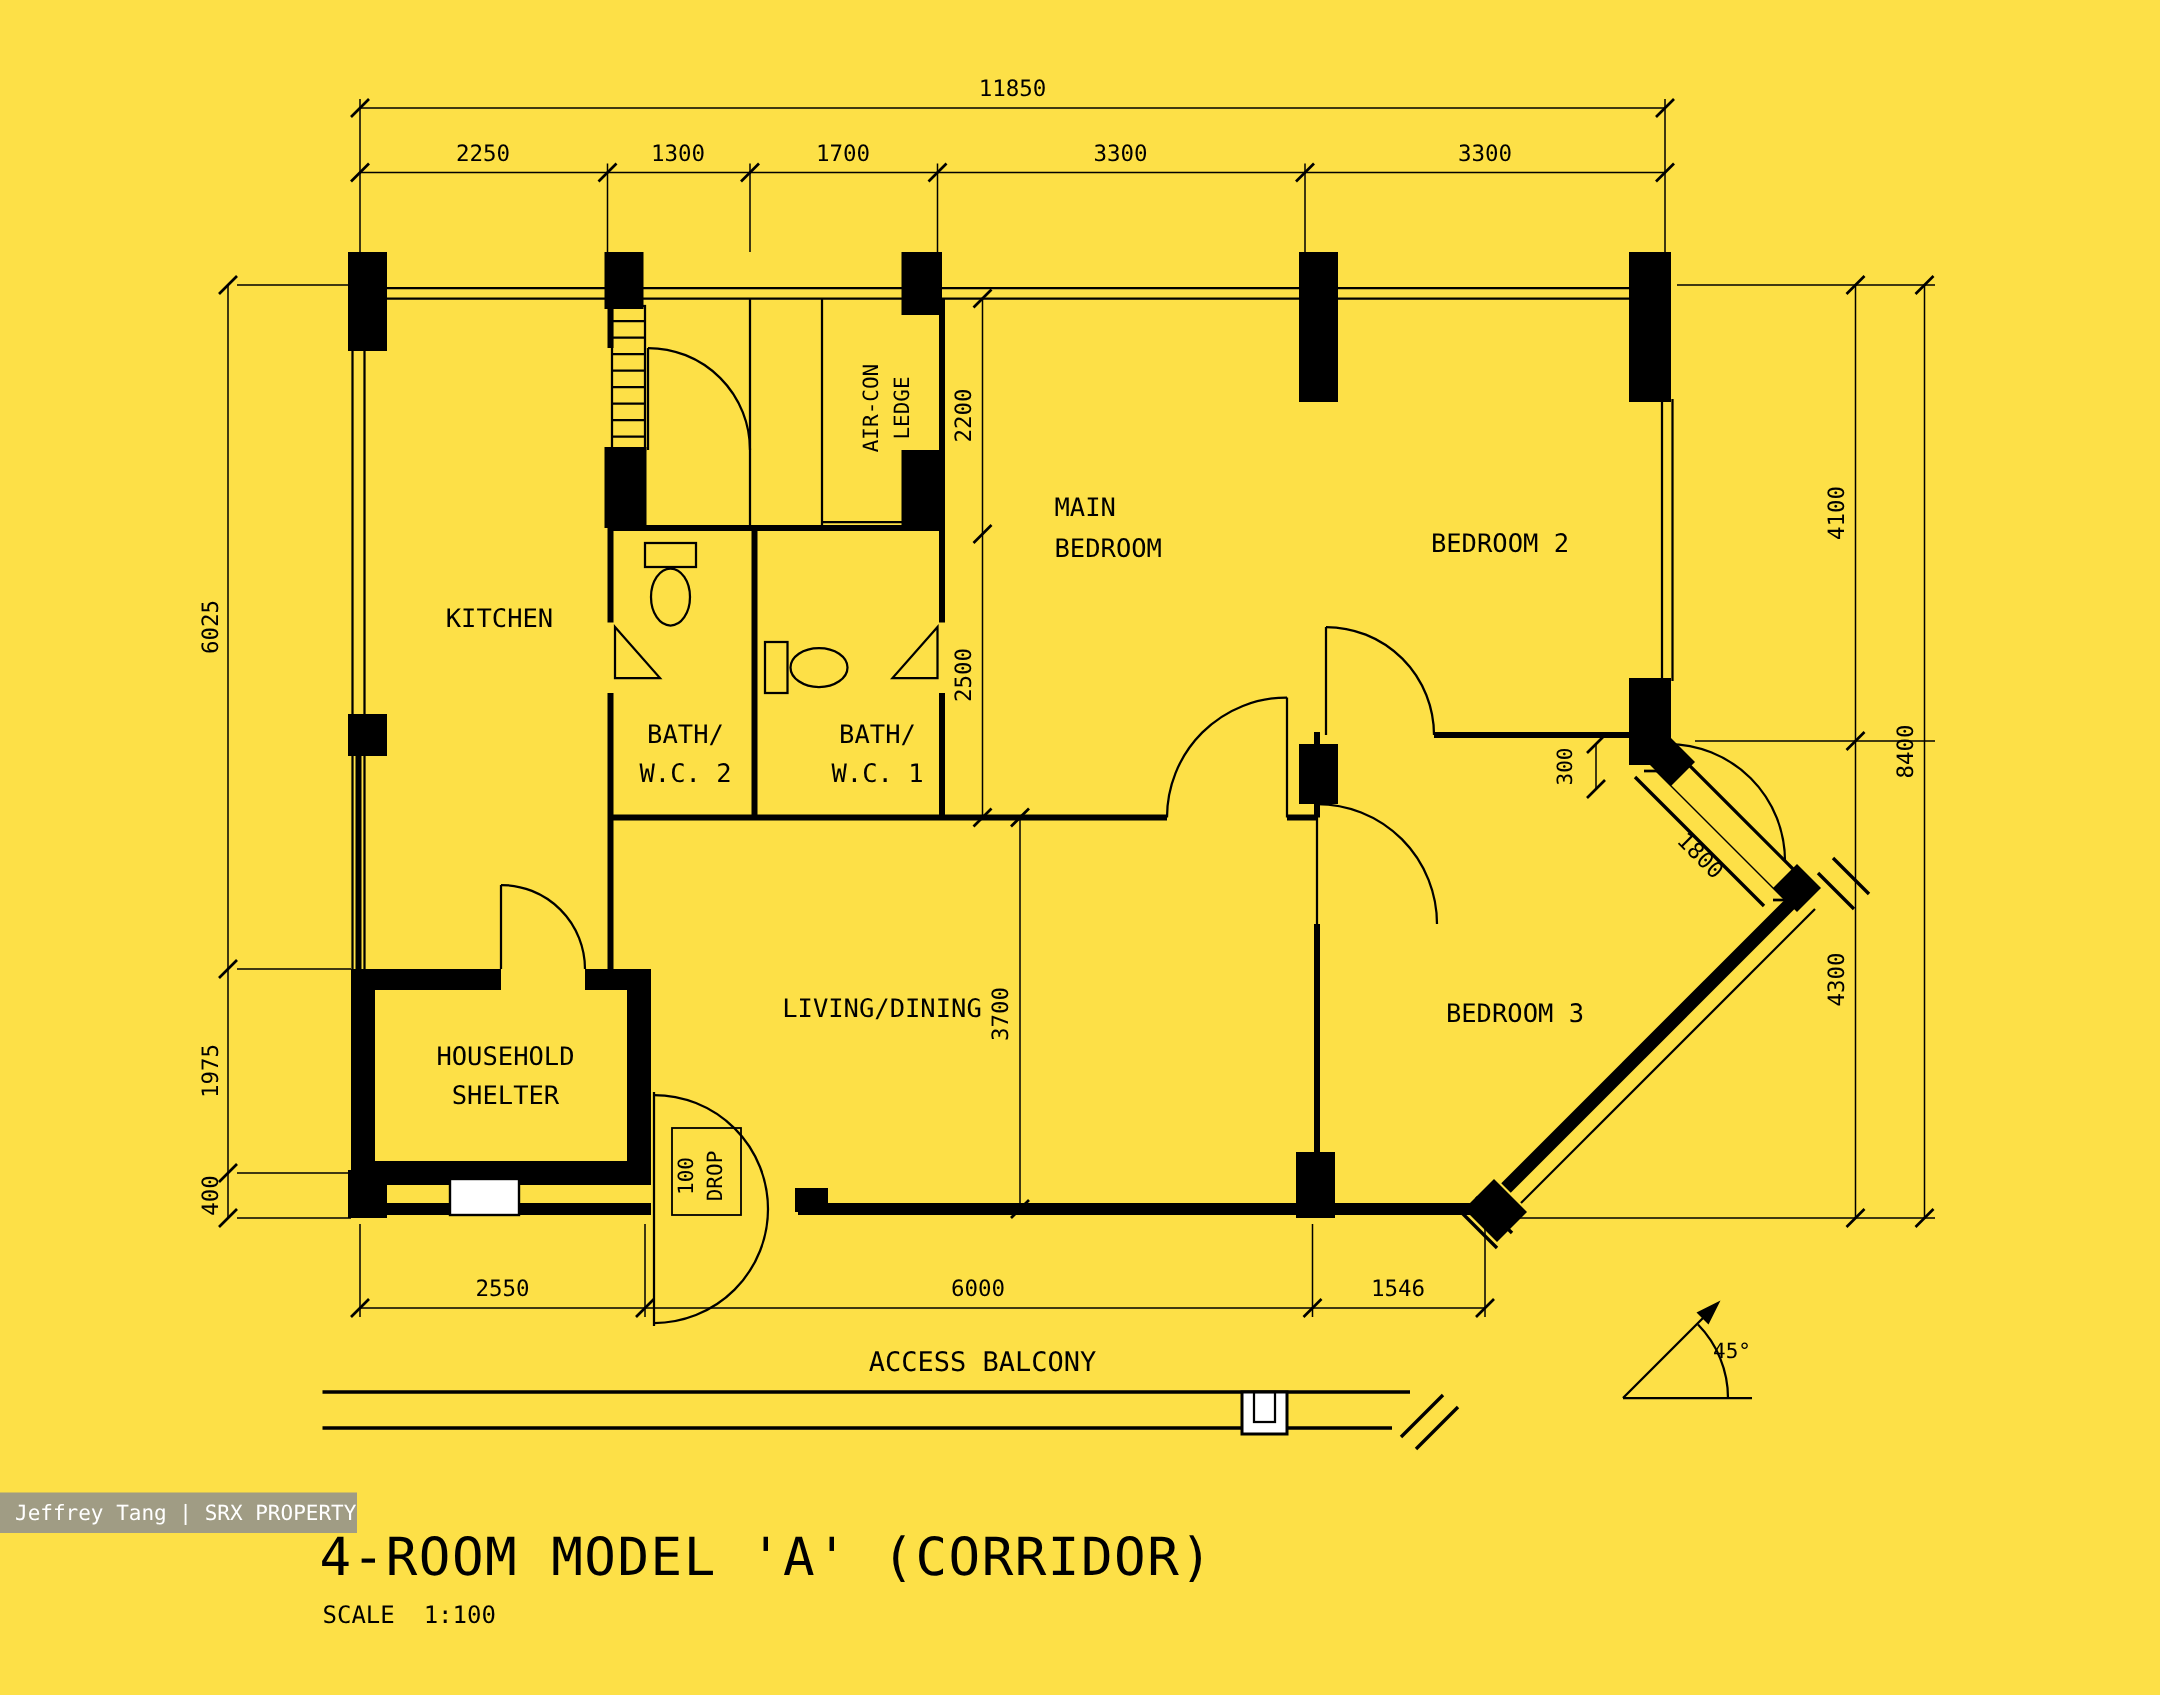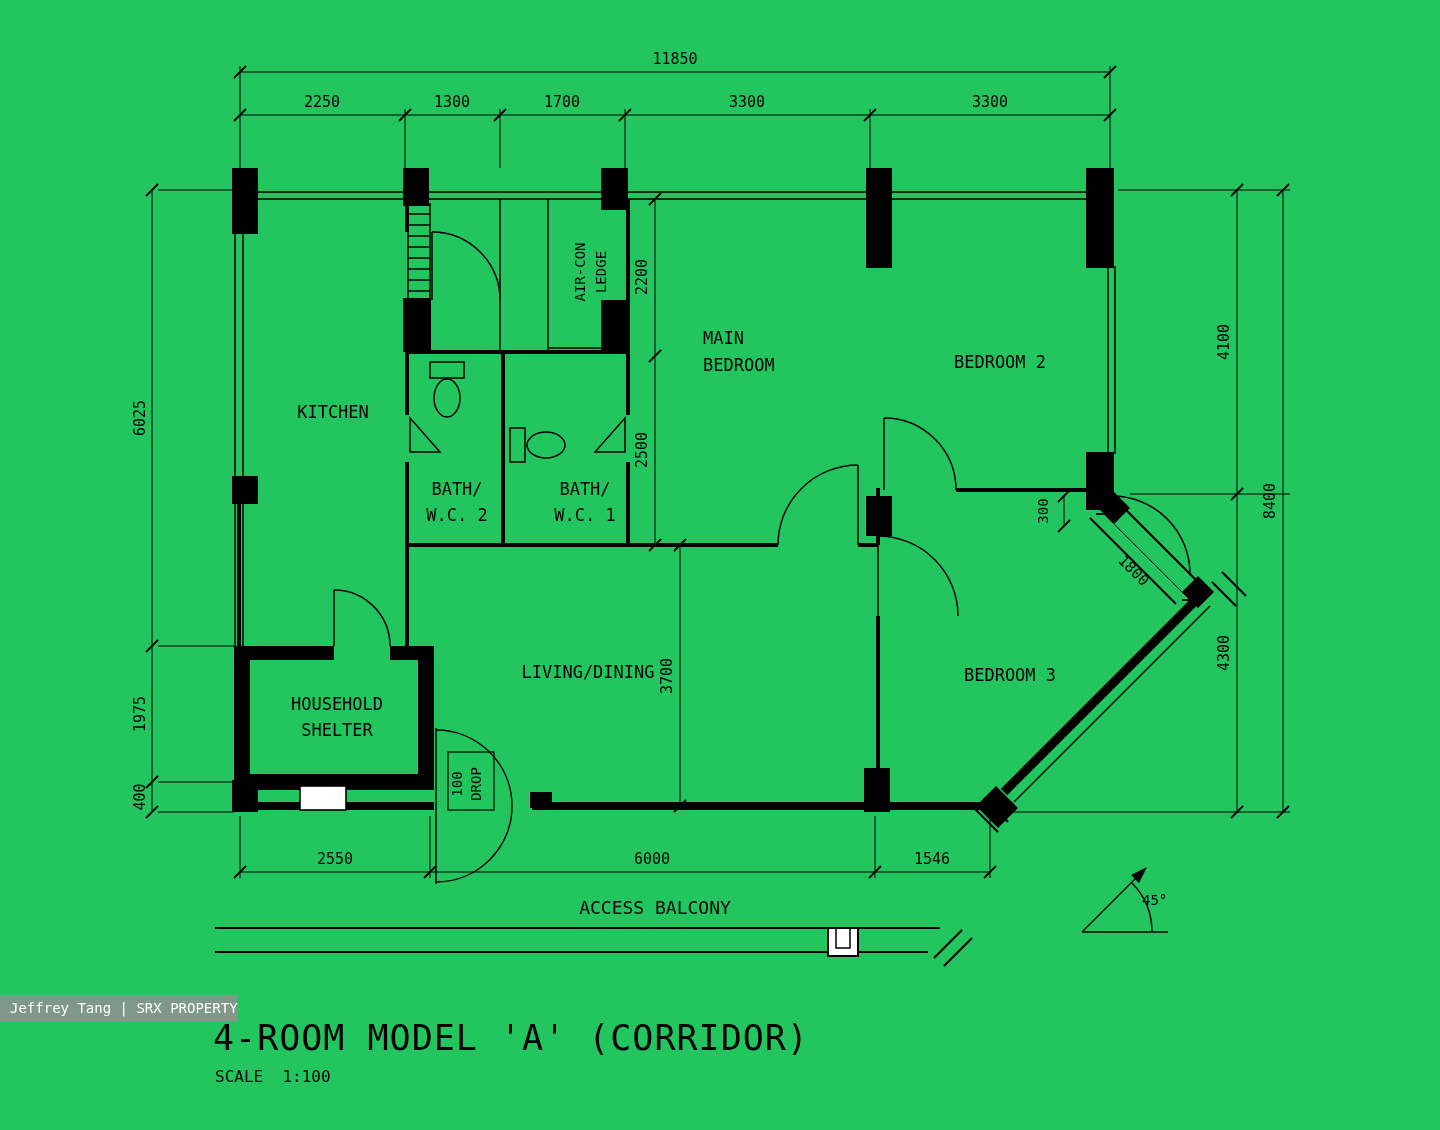--- a/index.html
+++ b/index.html
@@ -1,16 +1,16 @@
 <!DOCTYPE html>
 <html><head>
 <meta charset="utf-8">
 <style>
   html,body{margin:0;padding:0;background:#fff;}
-  #stage{position:relative;width:1440px;height:1130px;background:#22c55e;overflow:hidden;}
+  #stage{position:relative;width:1440px;height:1130px;background:#fde047;overflow:hidden;}
   svg{display:block;}
   svg text{font-family:"DejaVu Sans Mono","Liberation Mono",monospace;fill:#000;}
   .dim{stroke:#000;stroke-width:1;fill:none}
   .tick{stroke:#000;stroke-width:1.8;fill:none}
   .thin{stroke:#000;stroke-width:1.5;fill:none}
   .thin2{stroke:#000;stroke-width:2.2;fill:none}
   .w4{stroke:#000;stroke-width:4;fill:none}
   .w8{stroke:#000;stroke-width:8;fill:none}
   .w9{stroke:#000;stroke-width:9;fill:none}
   .blk{fill:#000;stroke:none}

